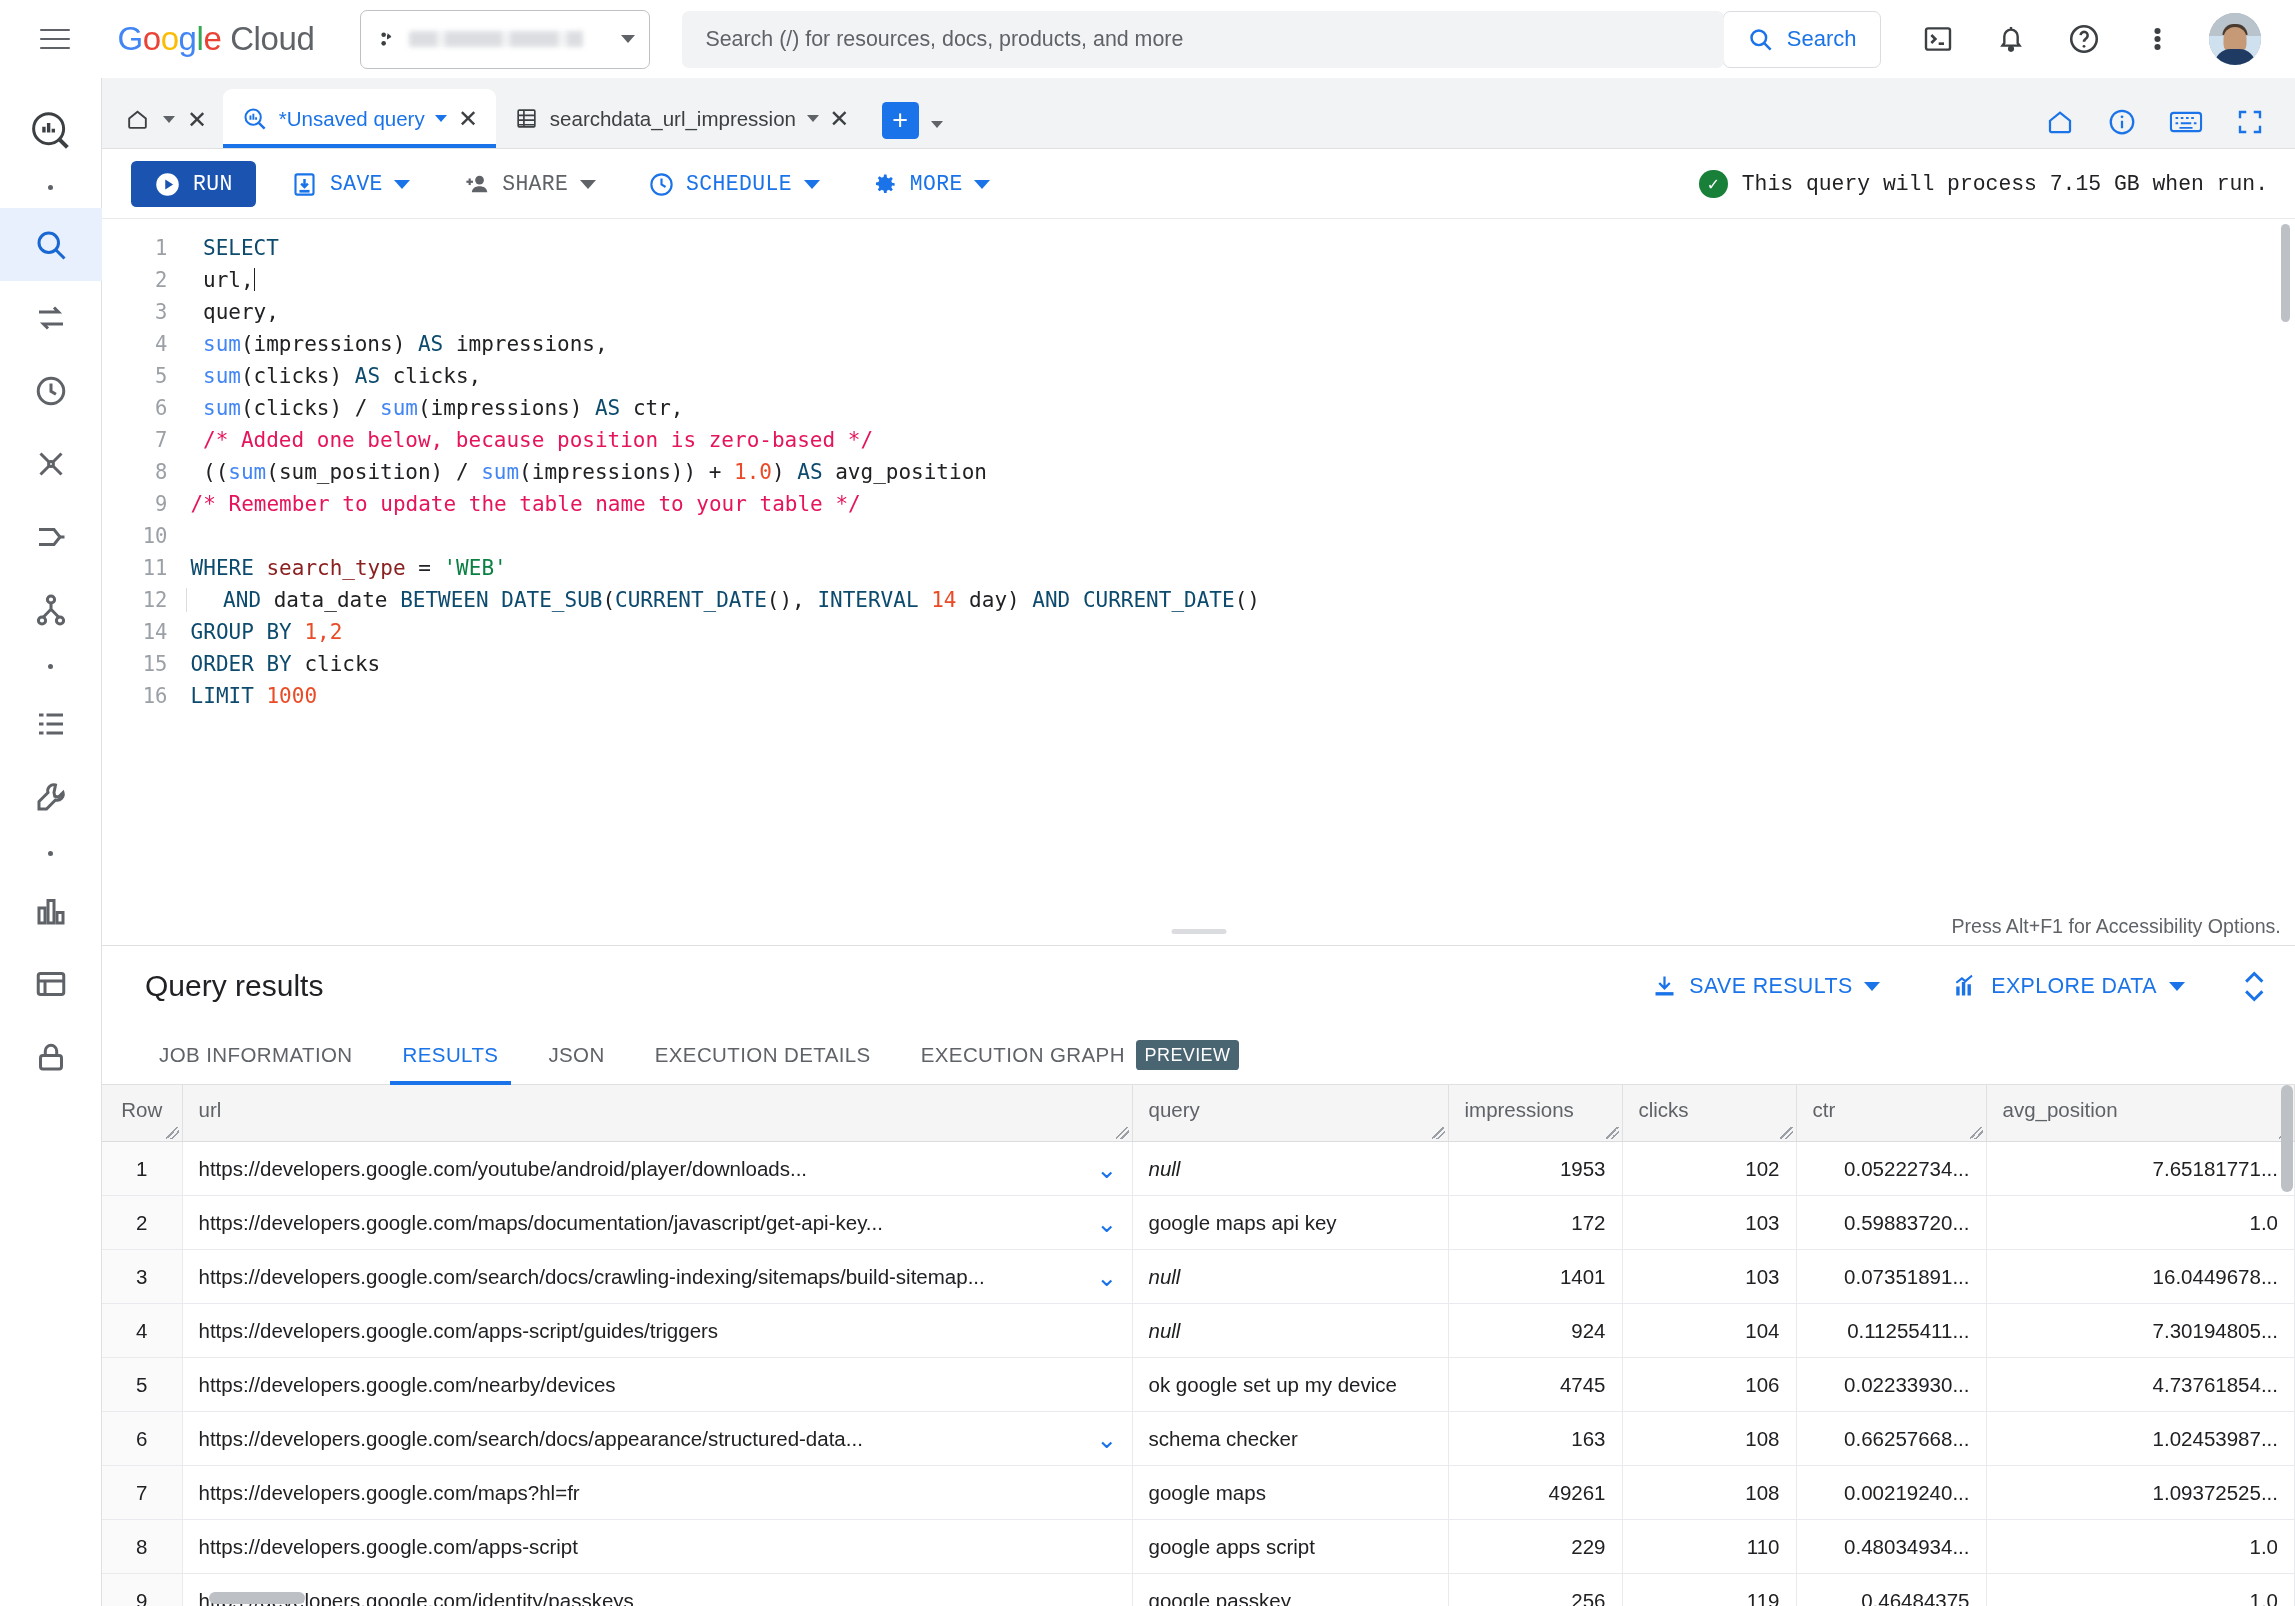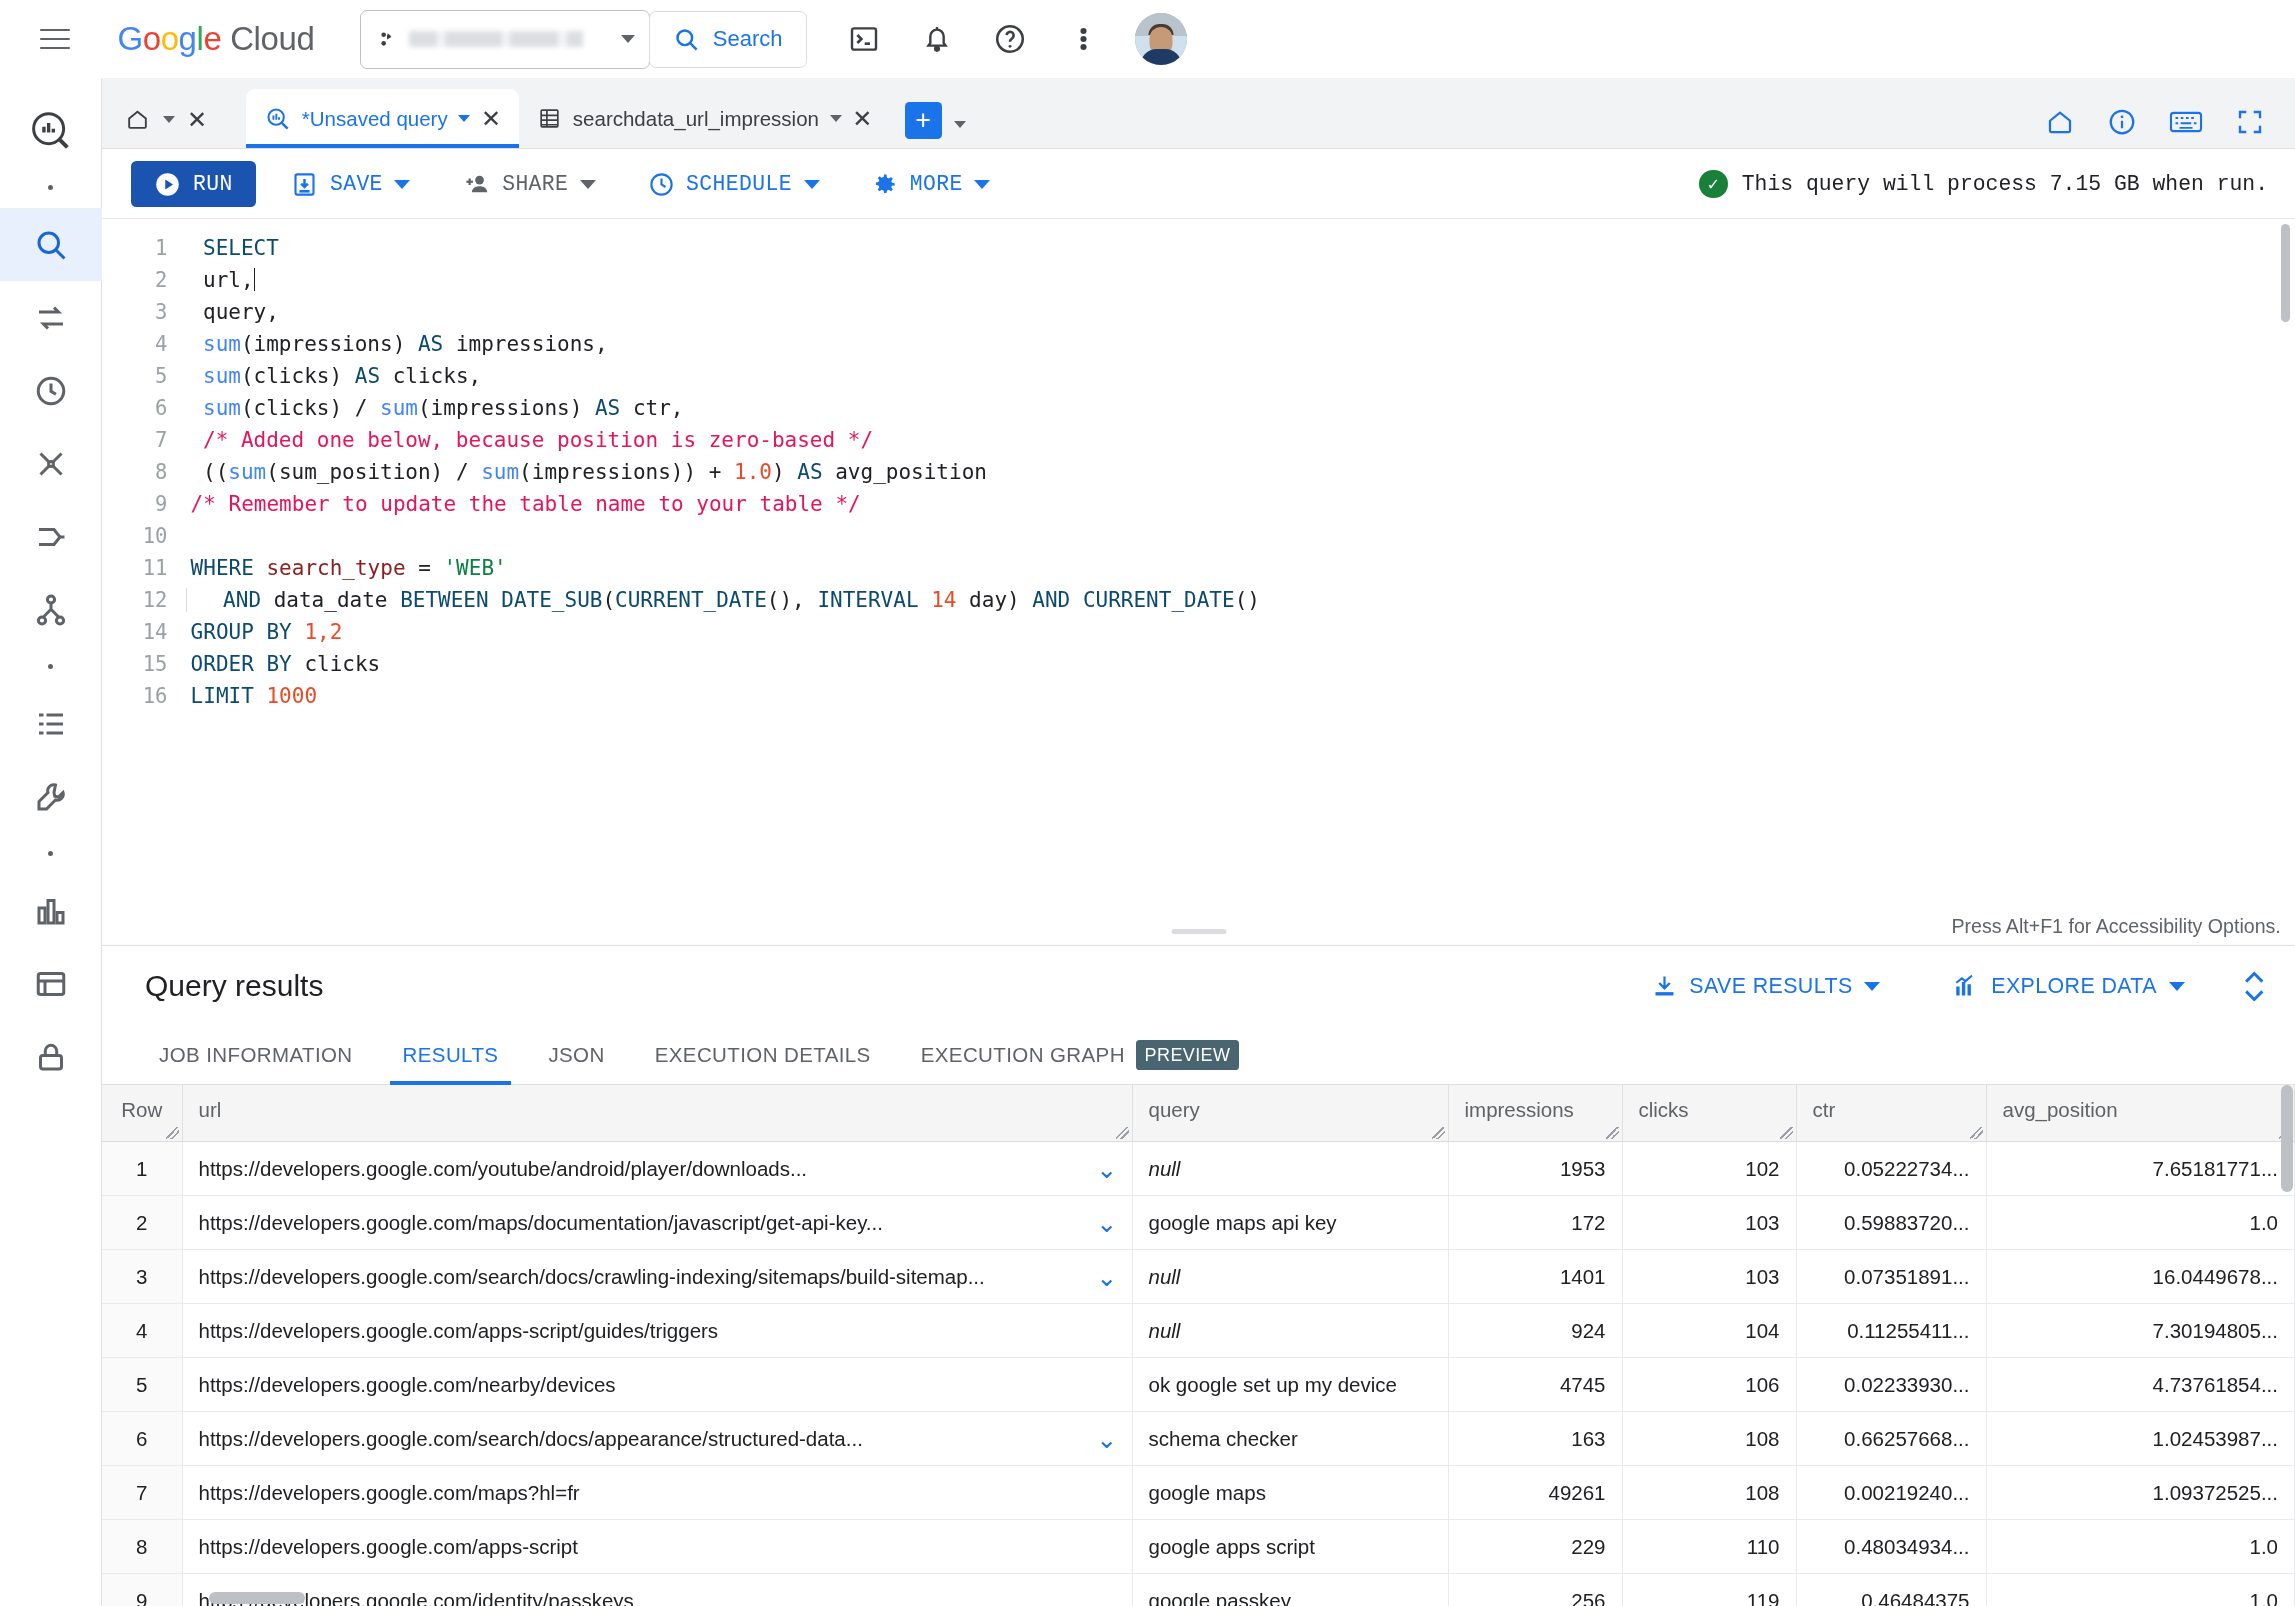--- a/index.html
+++ b/index.html
@@ -79,21 +79,21 @@
   
   .tabstrip {
     position:absolute; top:78px; left:102px; right:0; height:71px; background:#f1f3f4;
     display:flex; align-items:flex-end; border-bottom:0.9px solid #e0e0e0;
   }
   .tab-home { display:flex; align-items:center; gap:12.5px; padding: 0 16px 0 23px; height:57px;}
   .tab {
     display:flex; align-items:center; gap:10.7px; height:59px; padding:0 18px;
     font-size:20.5px; color:#3c4043; cursor:pointer; border-radius: 9px 9px 0 0; white-space:nowrap;
   }
-  .tab.active { background:#fff; color:#1a73e8; position:relative;margin-left:23px; }
+  .tab.active { background:#fff; color:#1a73e8; position:relative; }
   .tab.active::after{content:"";position:absolute;left:0;right:0;bottom:0;height:3.6px;background:#1a73e8;}
   .x-ic { font-size:24px; color:#3c4043; line-height:1; cursor:pointer; font-weight:300; }
   .mini-caret { width:0;height:0;border-left:6.2px solid transparent;border-right:6.2px solid transparent;
     border-top:7.1px solid #5f6368; cursor:pointer;}
   .mini-caret.blue{border-top-color:#1a73e8;}
   .add-tab { width:37px;height:37px;background:#1a73e8;border-radius:4.5px;color:#fff;
     display:flex;align-items:center;justify-content:center;font-size:27px;cursor:pointer;
     margin: 0 12.5px 9px 14.2px; line-height:1;}
   .tabstrip-right { margin-left:auto; display:flex; align-items:center; gap:32px; padding:0 30px 10.7px 0;}
 
@@ -232,20 +232,23 @@
   <div class="proj-select">
     <svg width="23" height="23" viewBox="0 0 24 24">
       <circle cx="8" cy="7" r="2.4" fill="#3c4043"></circle>
         <circle cx="8" cy="16" r="2.4" fill="#3c4043"></circle>
       <path d="M12 5.5l4 3-4 3z" fill="#3c4043"></path>
         <path d="M12 14.5l4 3-4 3z" fill="#3c4043" opacity="0"></path>
       <path d="M11.5 7l4.5 2.5-4.5 2.5z" fill="#3c4043"></path>
     </svg>
     <span class="proj-blur"></span>
     <span class="caret-dn"></span>
+  </div>
+  <div class="searchbox">
+    <input value="" placeholder="Search (/) for resources, docs, products, and more" style="">
   </div>
   <div class="search-btn">
     <svg width="27" height="27" viewBox="0 0 24 24" fill="none" stroke="#1a73e8" stroke-width="2.2">
       <circle cx="10.5" cy="10.5" r="6.5"></circle>
         <path d="M15.5 15.5L21 21"></path>
     </svg>
     <span>Search</span>
   </div>
   <div class="appbar-icons">
     <div class="ic-btn">

